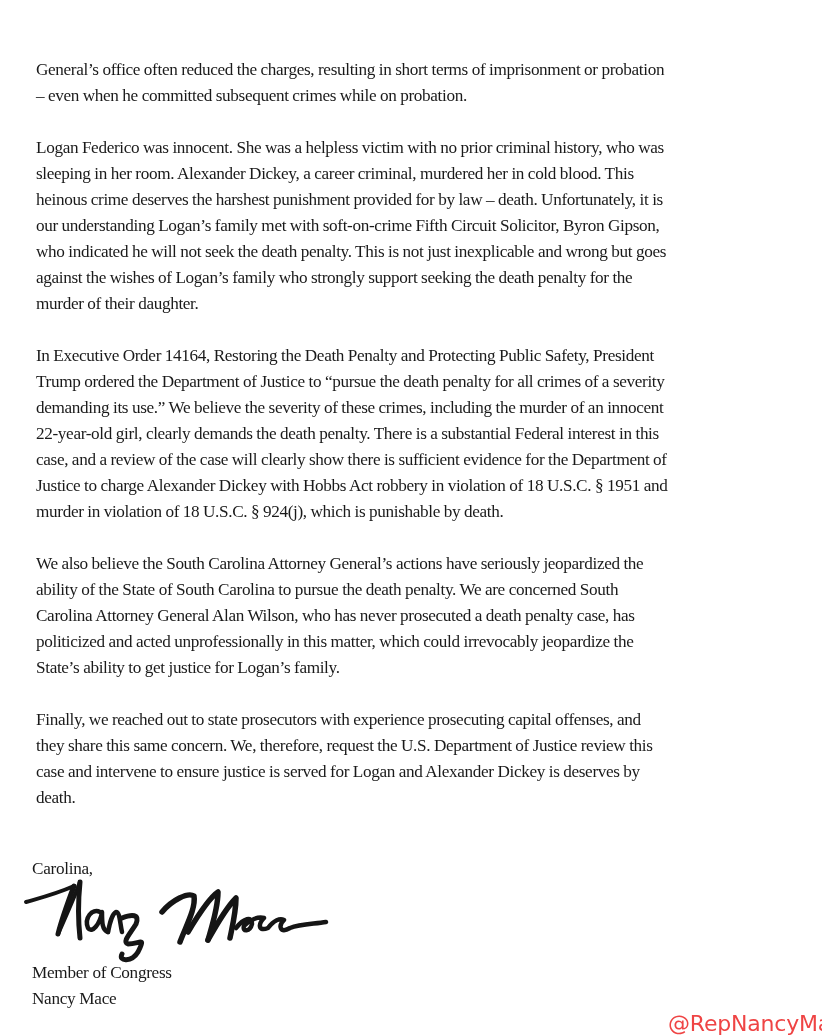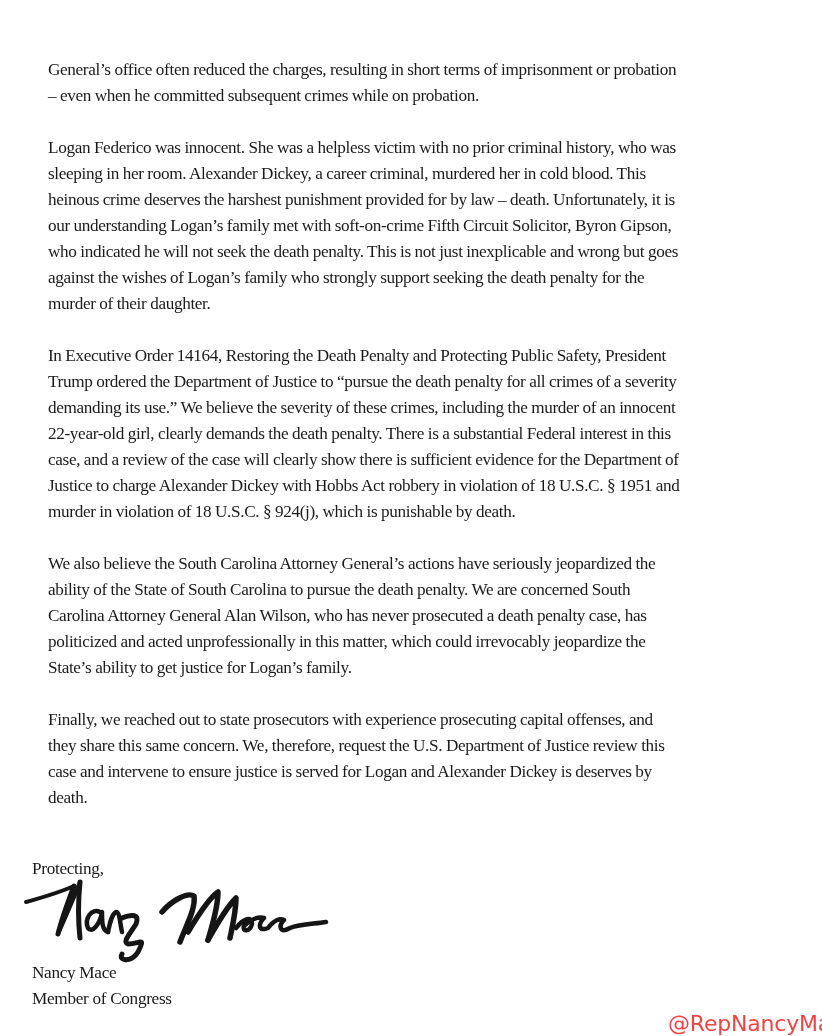--- a/index.html
+++ b/index.html
@@ -15,21 +15,21 @@
       font-family: "Liberation Serif", serif;
       color: #1a1a1a;
     }
     .page {
       position: absolute;
       left: 32px;
       top: 57px;
       width: 770px;
     }
     .para {
-      margin: 0 0 26px 16px;
+      margin: 0 0 26px 4px;
       font-size: 17.2px;
       line-height: 26px;
       letter-spacing: -0.35px;
       word-spacing: -0.2px;
       white-space: pre-line;
     }
     .closing {
       position: absolute;
       left: 32px;
       top: 856px;
@@ -88,21 +88,21 @@
 ability of the State of South Carolina to pursue the death penalty. We are concerned South
 Carolina Attorney General Alan Wilson, who has never prosecuted a death penalty case, has
 politicized and acted unprofessionally in this matter, which could irrevocably jeopardize the
 State’s ability to get justice for Logan’s family.</p>
   <p class="para">Finally, we reached out to state prosecutors with experience prosecuting capital offenses, and
 they share this same concern. We, therefore, request the U.S. Department of Justice review this
 case and intervene to ensure justice is served for Logan and Alexander Dickey is deserves by
 death.</p>
 </div>
 
-<div class="closing">Protecting,</div>
+<div class="closing">Carolina,</div>
 
 <div class="signature">
   <svg width="310" height="92" viewBox="0 0 310 92" xmlns="http://www.w3.org/2000/svg">
     <g fill="none" stroke="#151515" stroke-linecap="round" stroke-linejoin="round">
 
       <path d="M4 30 C 18 26, 34 22, 52 14" stroke-width="4"></path>
 
       <path d="M52 14 C 46 30, 40 46, 36 62" stroke-width="5"></path>
       <path d="M36 62 C 44 44, 52 26, 58 10" stroke-width="4"></path>
       <path d="M58 10 C 56 30, 56 48, 58 66" stroke-width="5"></path>
@@ -116,17 +116,17 @@
       <path d="M140 40 C 150 28, 166 20, 172 24 C 174 36, 164 54, 158 70" stroke-width="5.5"></path>
       <path d="M166 60 C 178 40, 190 24, 196 20 C 196 36, 190 54, 186 68" stroke-width="5.5"></path>
       <path d="M186 68 C 196 50, 206 34, 214 26 C 214 40, 210 56, 208 66" stroke-width="5.5"></path>
 
       <path d="M214 56 C 222 46, 230 44, 230 52 C 228 60, 220 60, 222 54 C 228 48, 236 44, 242 46 C 236 52, 236 60, 246 56 C 252 48, 258 46, 262 48 C 256 54, 258 62, 268 56 C 278 52, 292 52, 304 50" stroke-width="4.5"></path>
     </g>
   </svg>
 </div>
 
 <div class="signer">
+  <div>Member of Congress</div>
   <div>Nancy Mace</div>
-  <div>Member of Congress</div>
 </div>
 
 <div class="handle">@RepNancyMace</div>
 
 </body></html>

